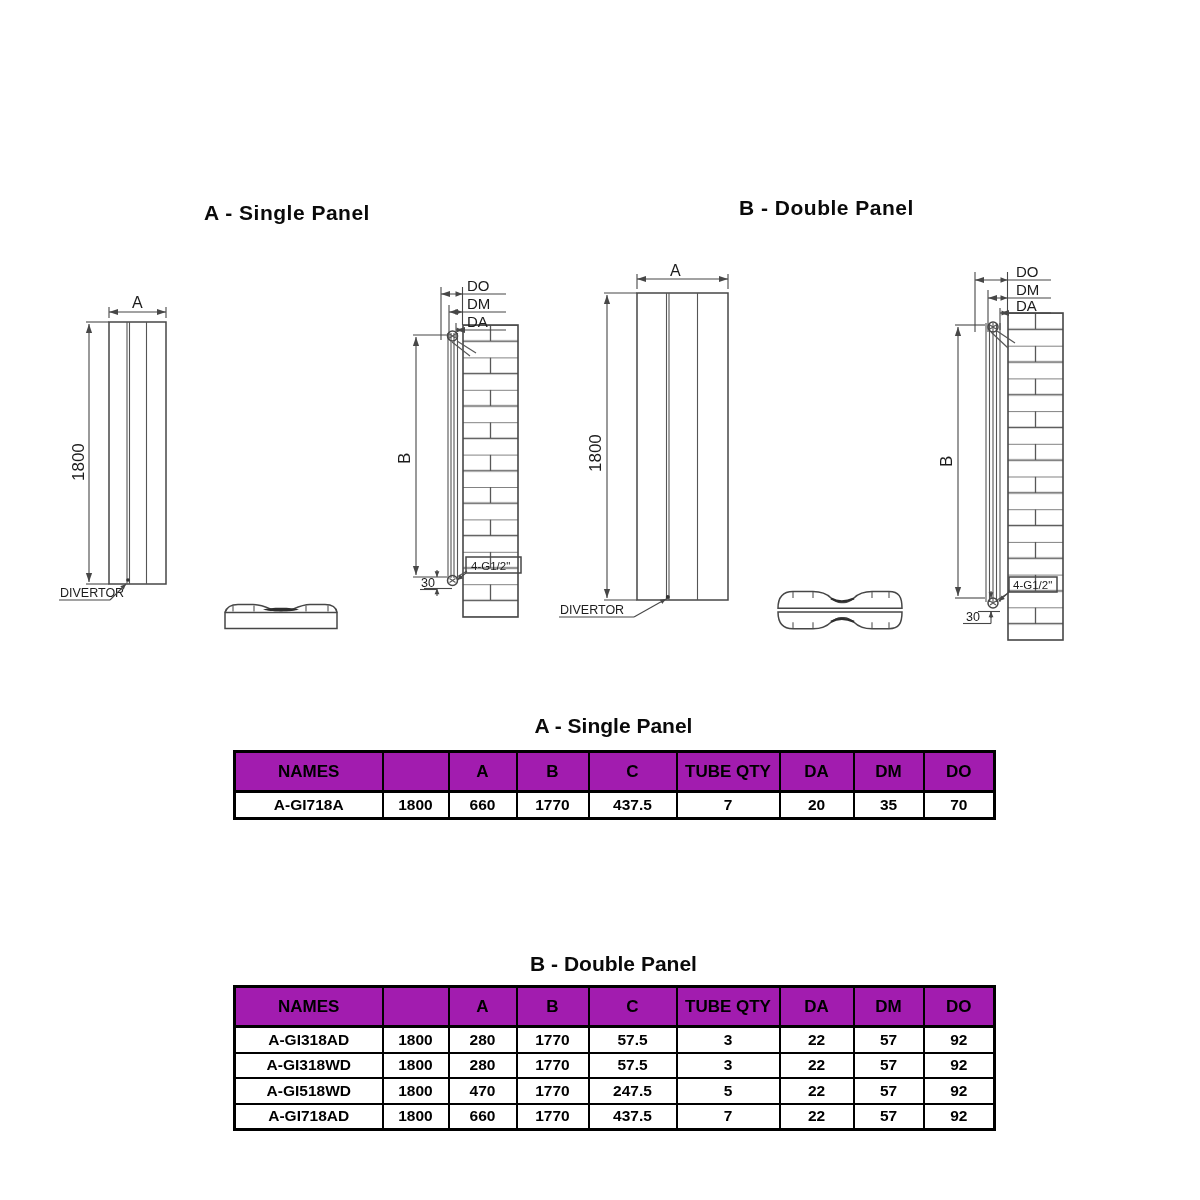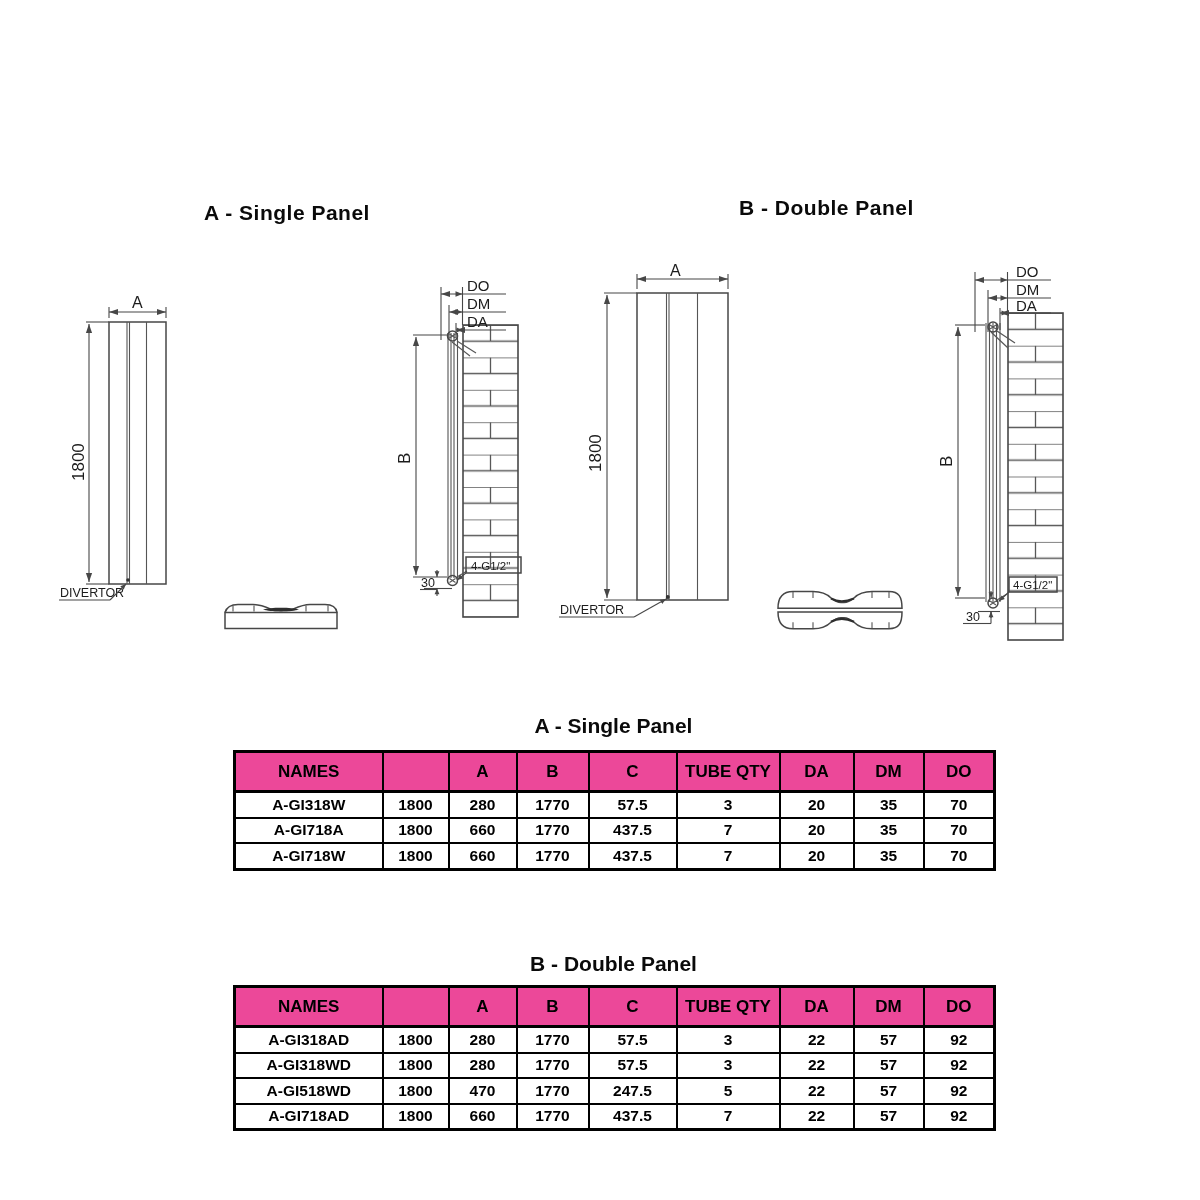--- a/index.html
+++ b/index.html
@@ -27,21 +27,21 @@
                font-size:21px; font-weight:bold; color:#0a0a0a; }
   .tbl-title-a { top:714px; }
   .tbl-title-b { top:952px; }
 
   table.spec { position:absolute; left:233px; width:761px; border-collapse:collapse;
                table-layout:fixed; background:#fff; border:3px solid #000; }
   table.spec-a { top:750px; }
   table.spec-b { top:985px; }
   table.spec th, table.spec td { border:2px solid #000; text-align:center;
                font-weight:bold; color:#000; padding:0; overflow:hidden; }
-  table.spec thead th { background:#ec4899; height:37px; font-size:17px;
+  table.spec thead th { background:#a21caf; height:37px; font-size:17px;
                border-bottom:3px solid #000; }
   table.spec td { height:23.5px; font-size:15.5px; }
 </style>
 </head>
 <body>
 
 <div class="page">
 
   <svg class="drawings" viewBox="0 180 1200 500" xmlns="http://www.w3.org/2000/svg">
     <defs>
@@ -257,43 +257,21 @@
         <th>B</th>
         <th>C</th>
         <th>TUBE QTY</th>
         <th>DA</th>
         <th>DM</th>
         <th>DO</th>
       </tr>
     </thead>
     <tbody>
       <tr>
-        <td>A-GI318W</td>
-        <td>1800</td>
-        <td>280</td>
-        <td>1770</td>
-        <td>57.5</td>
-        <td>3</td>
-        <td>20</td>
-        <td>35</td>
-        <td>70</td>
-      </tr>
-      <tr>
         <td>A-GI718A</td>
-        <td>1800</td>
-        <td>660</td>
-        <td>1770</td>
-        <td>437.5</td>
-        <td>7</td>
-        <td>20</td>
-        <td>35</td>
-        <td>70</td>
-      </tr>
-      <tr>
-        <td>A-GI718W</td>
         <td>1800</td>
         <td>660</td>
         <td>1770</td>
         <td>437.5</td>
         <td>7</td>
         <td>20</td>
         <td>35</td>
         <td>70</td>
       </tr>
     </tbody>

